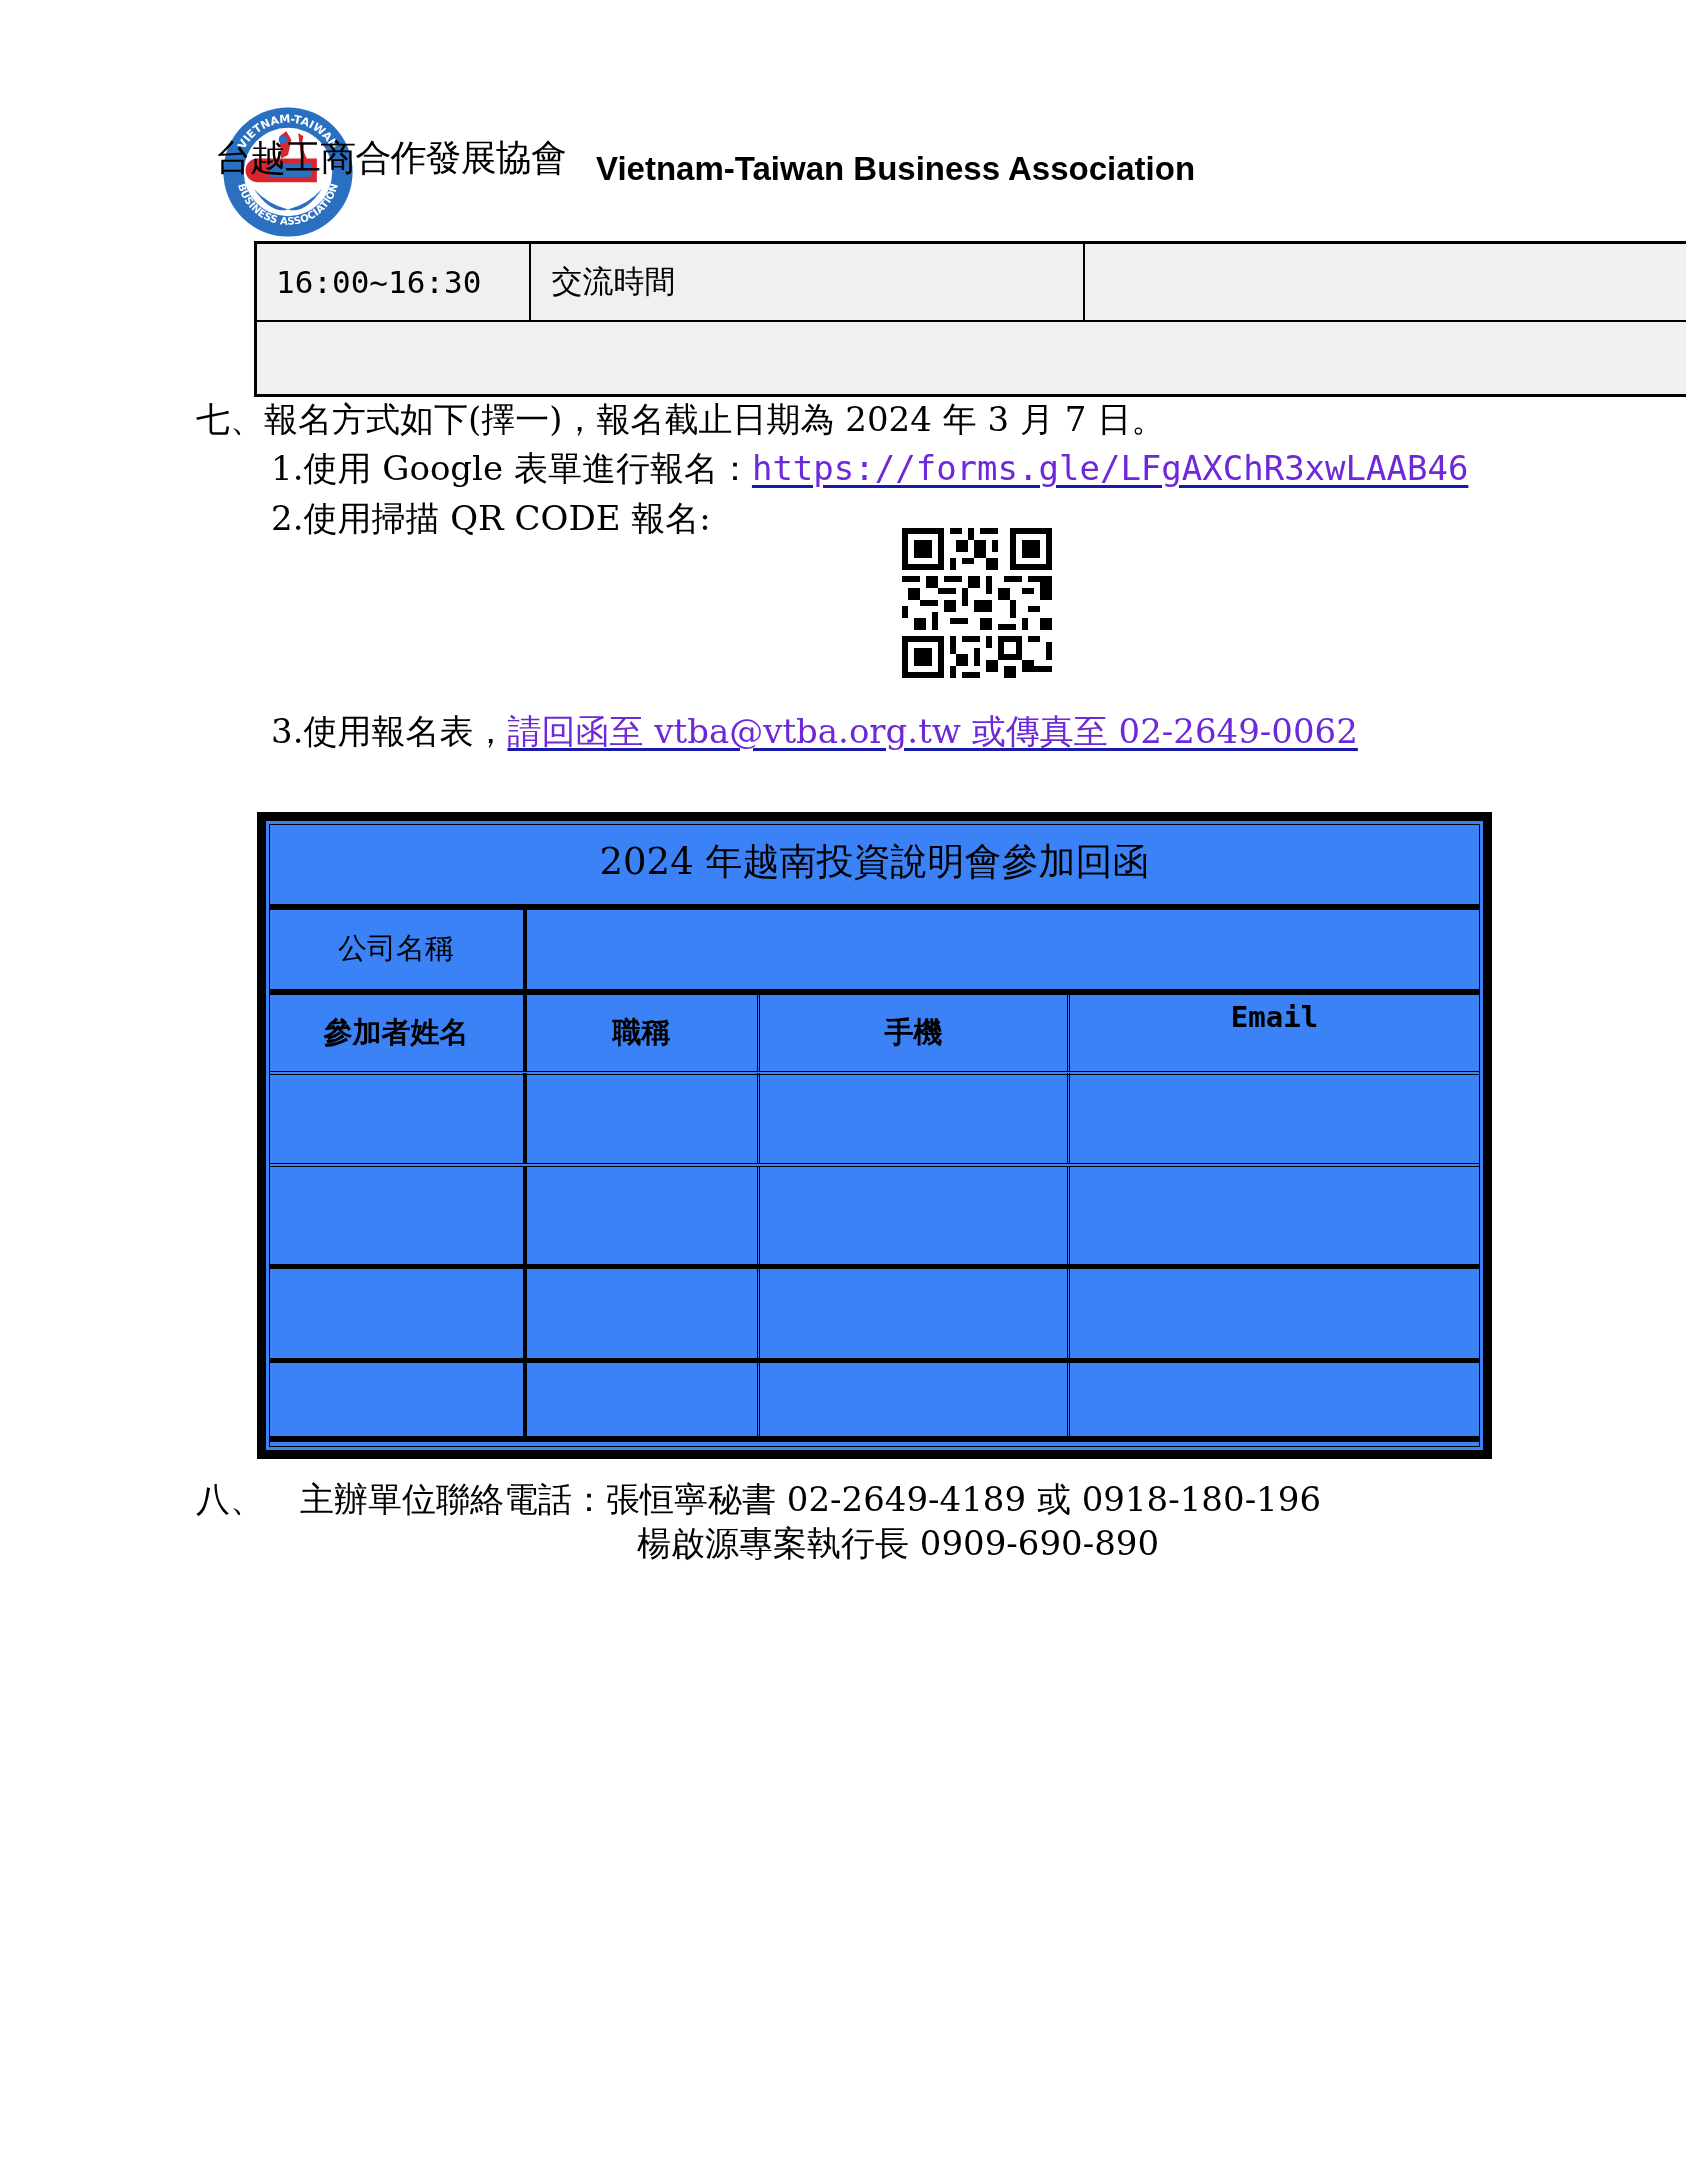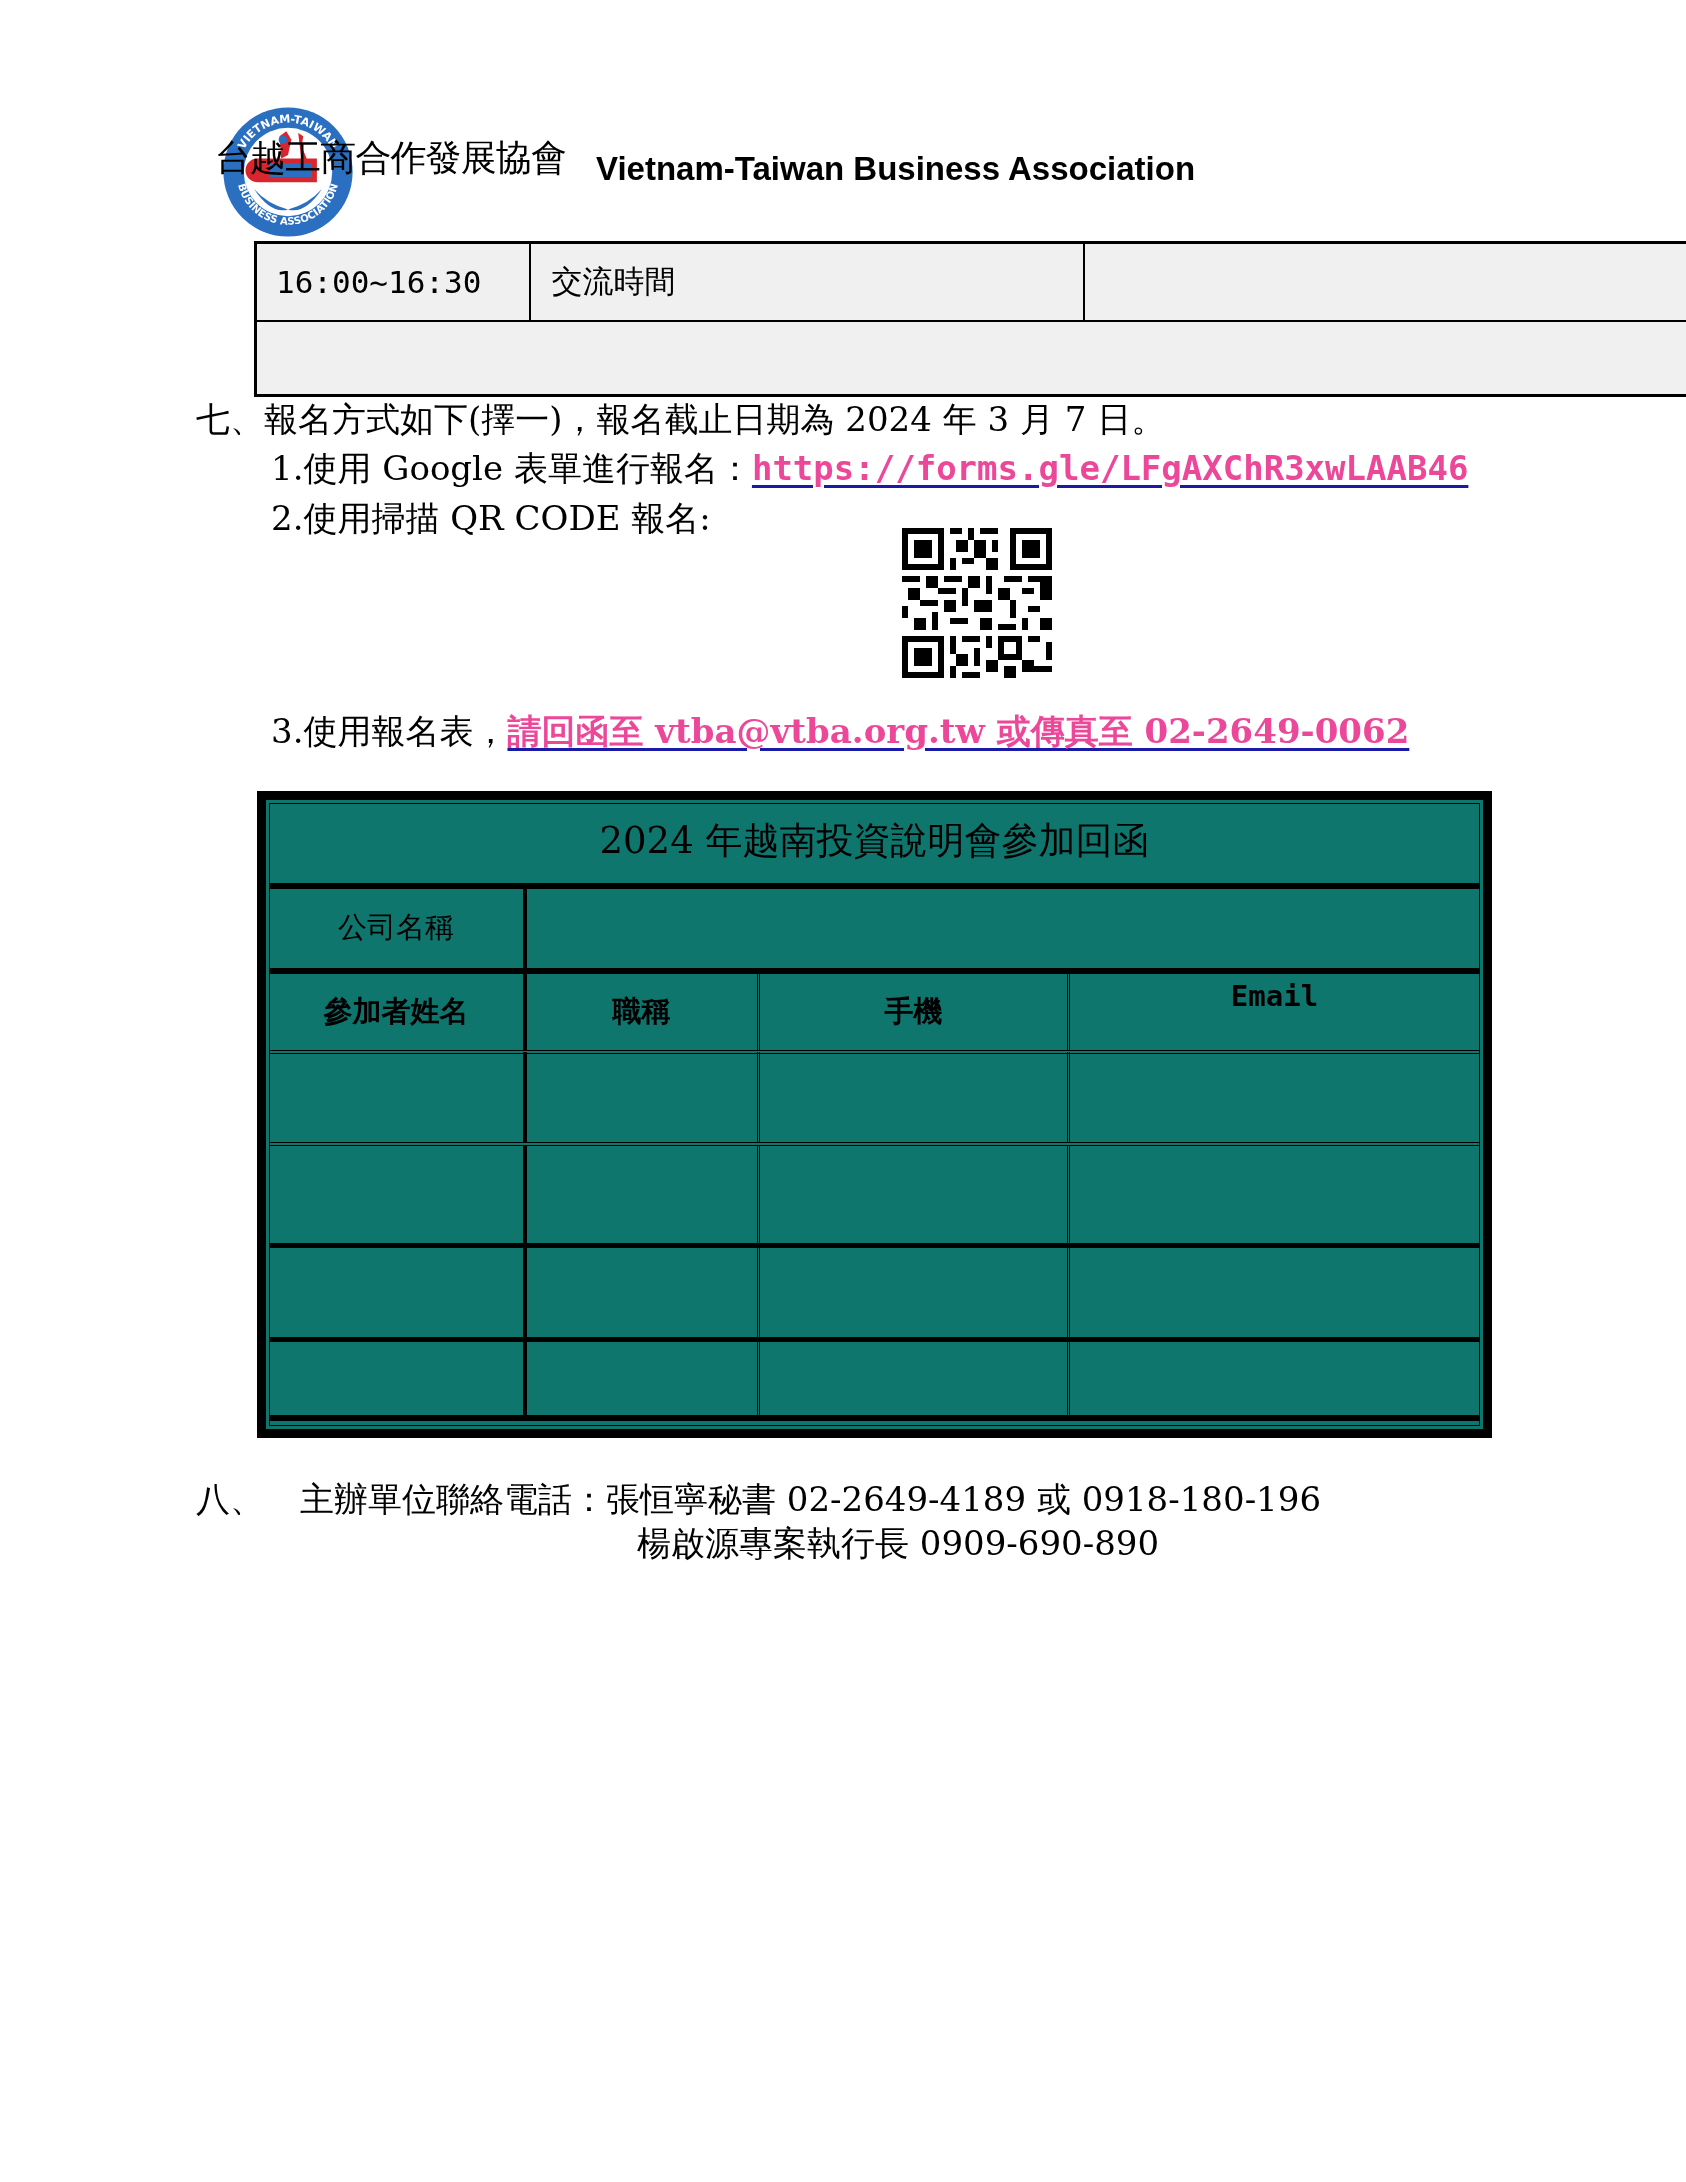--- a/index.html
+++ b/index.html
@@ -18,28 +18,28 @@
     .sched .row.r1 { top: 0; height: 78px; border-bottom: 2.6px solid #000; }
     .sched .row.r2 { top: 78px; height: 75px; }
     .sched .cell { position: absolute; top: 0; height: 100%; box-sizing: border-box; display: flex; align-items: center; font-size: 31px; padding-left: 19px; }
     .sched .c1 { left: 0; width: 274px; border-right: 2.6px solid #000; }
     .sched .c2 { left: 274px; width: 554px; border-right: 2.6px solid #000; padding-left: 20.4px; }
     .sched .c3 { left: 828px; width: 391px; }
     .sched .time { font-family: "DejaVu Sans Mono", monospace; font-size: 31px; }
 
     
     .line { white-space: nowrap; font-size: 34px; line-height: 44px; }
-    .link { color: #ec4899; text-decoration: underline; text-decoration-color: #1a1aa8; text-underline-offset: 5.1px; text-decoration-thickness: 2.6px; font-weight: bold; }
+    .link { color: #6d28d9; text-decoration: underline; text-decoration-color: #1a1aa8; text-underline-offset: 5.1px; text-decoration-thickness: 2.6px; }
     .mono { font-family: "DejaVu Sans Mono", monospace; }
 
     
     .qr { left: 900px; top: 528px; width: 153px; height: 150px; }
 
     
-    .form { left: 257px; top: 791px; width: 1235px; height: 647px; border: 9.4px solid #000; box-sizing: border-box; background: #0f766e; }
+    .form { left: 257px; top: 812px; width: 1235px; height: 647px; border: 9.4px solid #000; box-sizing: border-box; background: #3b82f6; }
     .form .inner { position: absolute; left: 2.6px; top: 2.6px; right: 2.6px; bottom: 2.6px; border: 1.7px solid #000; }
     .form .title-row { position: absolute; left: 0; right: 0; top: 0; height: 85px; border-bottom: 6px solid #000; display: flex; align-items: flex-start; justify-content: center; box-sizing: border-box; padding-top: 12px; font-size: 37px; }
     .form .company-row { position: absolute; left: 0; right: 0; top: 85px; height: 85px; border-bottom: 6px solid #000; box-sizing: border-box; }
     .form .hdr-row { position: absolute; left: 0; right: 0; top: 170px; height: 80px; border-bottom: 4.3px double #000; box-sizing: border-box; font-weight: bold; }
     .form .data-row { position: absolute; left: 0; right: 0; box-sizing: border-box; }
     .form .cell { position: absolute; top: 0; bottom: 0; box-sizing: border-box; display: flex; align-items: center; justify-content: center; font-size: 29px; }
     .form .fc1 { left: 0; width: 257px; border-right: 4.3px solid #000; }
     .form .fc2 { left: 257px; width: 233px; border-right: 2.6px double #000; border-right-width: 3.4px; }
     .form .fc3 { left: 491px; width: 309px; border-right: 2.6px double #000; border-right-width: 3.4px; }
     .form .fc4 { left: 800px; right: 0; }

